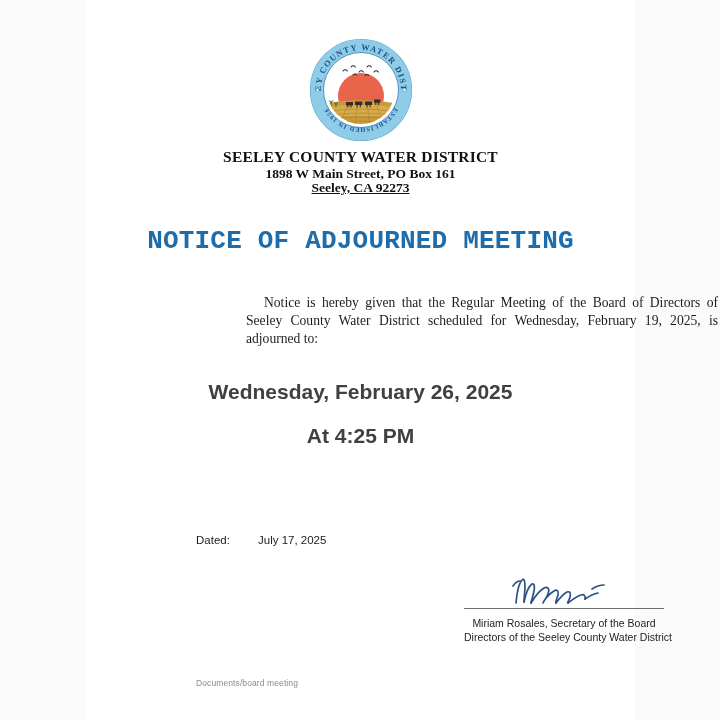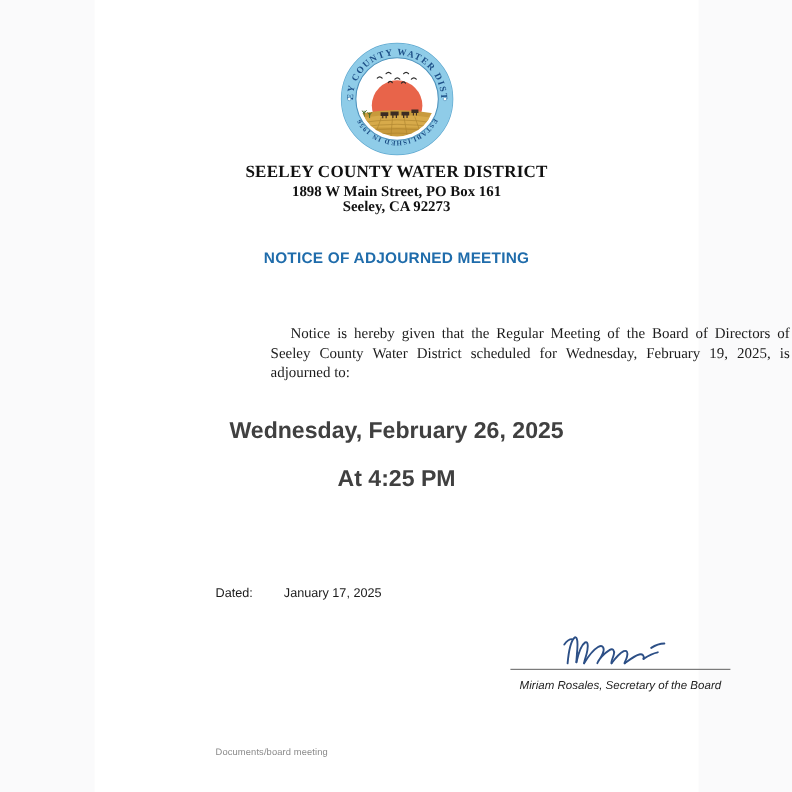--- a/index.html
+++ b/index.html
@@ -60,32 +60,33 @@
     font-size: 15.5px;
     letter-spacing: 0.2px;
   }
   #lh-addr1 {
     top: 166px;
     font-size: 13.5px;
   }
   #lh-addr2 {
     top: 180px;
     font-size: 13.5px;
+    text-decoration: underline;
   }
 
   
   #doc-title {
     position: absolute;
     left: 0;
     right: 0;
     top: 226px;
     text-align: center;
-    font-family: Liberation Sans, sans-serif;
+    font-family: Liberation Mono, monospace;
     font-weight: bold;
-    font-size: 14px;
+    font-size: 26px;
     letter-spacing: 0.2px;
     color: #1f6cab;
   }
 
   
   #body-par {
     position: absolute;
     left: 112px;
     width: 472px;
     top: 294px;
@@ -146,21 +147,21 @@
     width: 200px;
   }
   .sig-caption {
     text-align: center;
     font-family: "Liberation Sans", sans-serif;
     font-size: 10.5px;
     color: #232323;
     line-height: 14px;
     white-space: nowrap;
   }
-  #sig-cap1 { margin-top: 7px; font-style: italic; }
+  #sig-cap1 { margin-top: 7px; }
 
   
   #footer-note {
     position: absolute;
     left: 110px;
     top: 678px;
     font-family: "Liberation Sans", sans-serif;
     font-size: 8.5px;
     color: #8a8a8a;
     letter-spacing: 0.1px;
@@ -254,39 +255,40 @@
 
     <div id="doc-title">NOTICE OF ADJOURNED MEETING</div>
 
     <div id="body-par">Notice is hereby given that the Regular Meeting of the Board of Directors of Seeley County Water District scheduled for Wednesday, February 19, 2025, is adjourned to:</div>
 
     <div class="blue-big" id="meeting-date">Wednesday, February 26, 2025</div>
     <div class="blue-big" id="meeting-time">At 4:25 PM</div>
 
     <div id="dated-row">
       <span id="dated-label">Dated:</span>
-      <span id="dated-value">January 17, 2025</span>
+      <span id="dated-value">July 17, 2025</span>
     </div>
 
     <div id="sig-block">
       <div id="sig-mark">
         <svg viewBox="0 0 200 36" width="200" height="36" aria-hidden="true">
           <g fill="none" stroke="#2c4f86" stroke-width="1.7" stroke-linecap="round" stroke-linejoin="round">
             <path d="M 52,31 C 53,20 55,11 58,8 C 60,6 61,9 61,14 C 61,20 60,26 60,30"></path>
             <path d="M 60,30 C 62,21 65,14 68,12 C 70,11 71,14 70,19 C 69,25 67,29 67,31"></path>
             <path d="M 67,31 C 70,26 75,19 80,16 C 84,14 86,17 84,22 C 82,27 79,30 79,31
                      C 80,28 85,22 90,19 C 93,17 95,19 94,23 C 93,27 91,30 92,31"></path>
             <path d="M 92,31 C 95,27 99,22 103,20 C 106,19 107,21 106,25 C 105,29 103,31 104,31"></path>
             <path d="M 104,31 C 108,28 113,24 117,23 C 120,22 122,24 121,27"></path>
             <path d="M 121,27 C 124,25 129,22 134,21"></path>
             <path d="M 128,17 C 131,15 136,13 140,13"></path>
             <path d="M 49,14 C 51,11 54,9 56,9"></path>
           </g>
         </svg>
       </div>
       <div id="sig-line"></div>
       <div class="sig-caption" id="sig-cap1">Miriam Rosales, Secretary of the Board</div>
+      <div class="sig-caption" id="sig-cap2">Directors of the Seeley County Water District</div>
     </div>
 
     <div id="footer-note">Documents/board meeting</div>
 
   </div>
 </div>
 
 </body></html>

